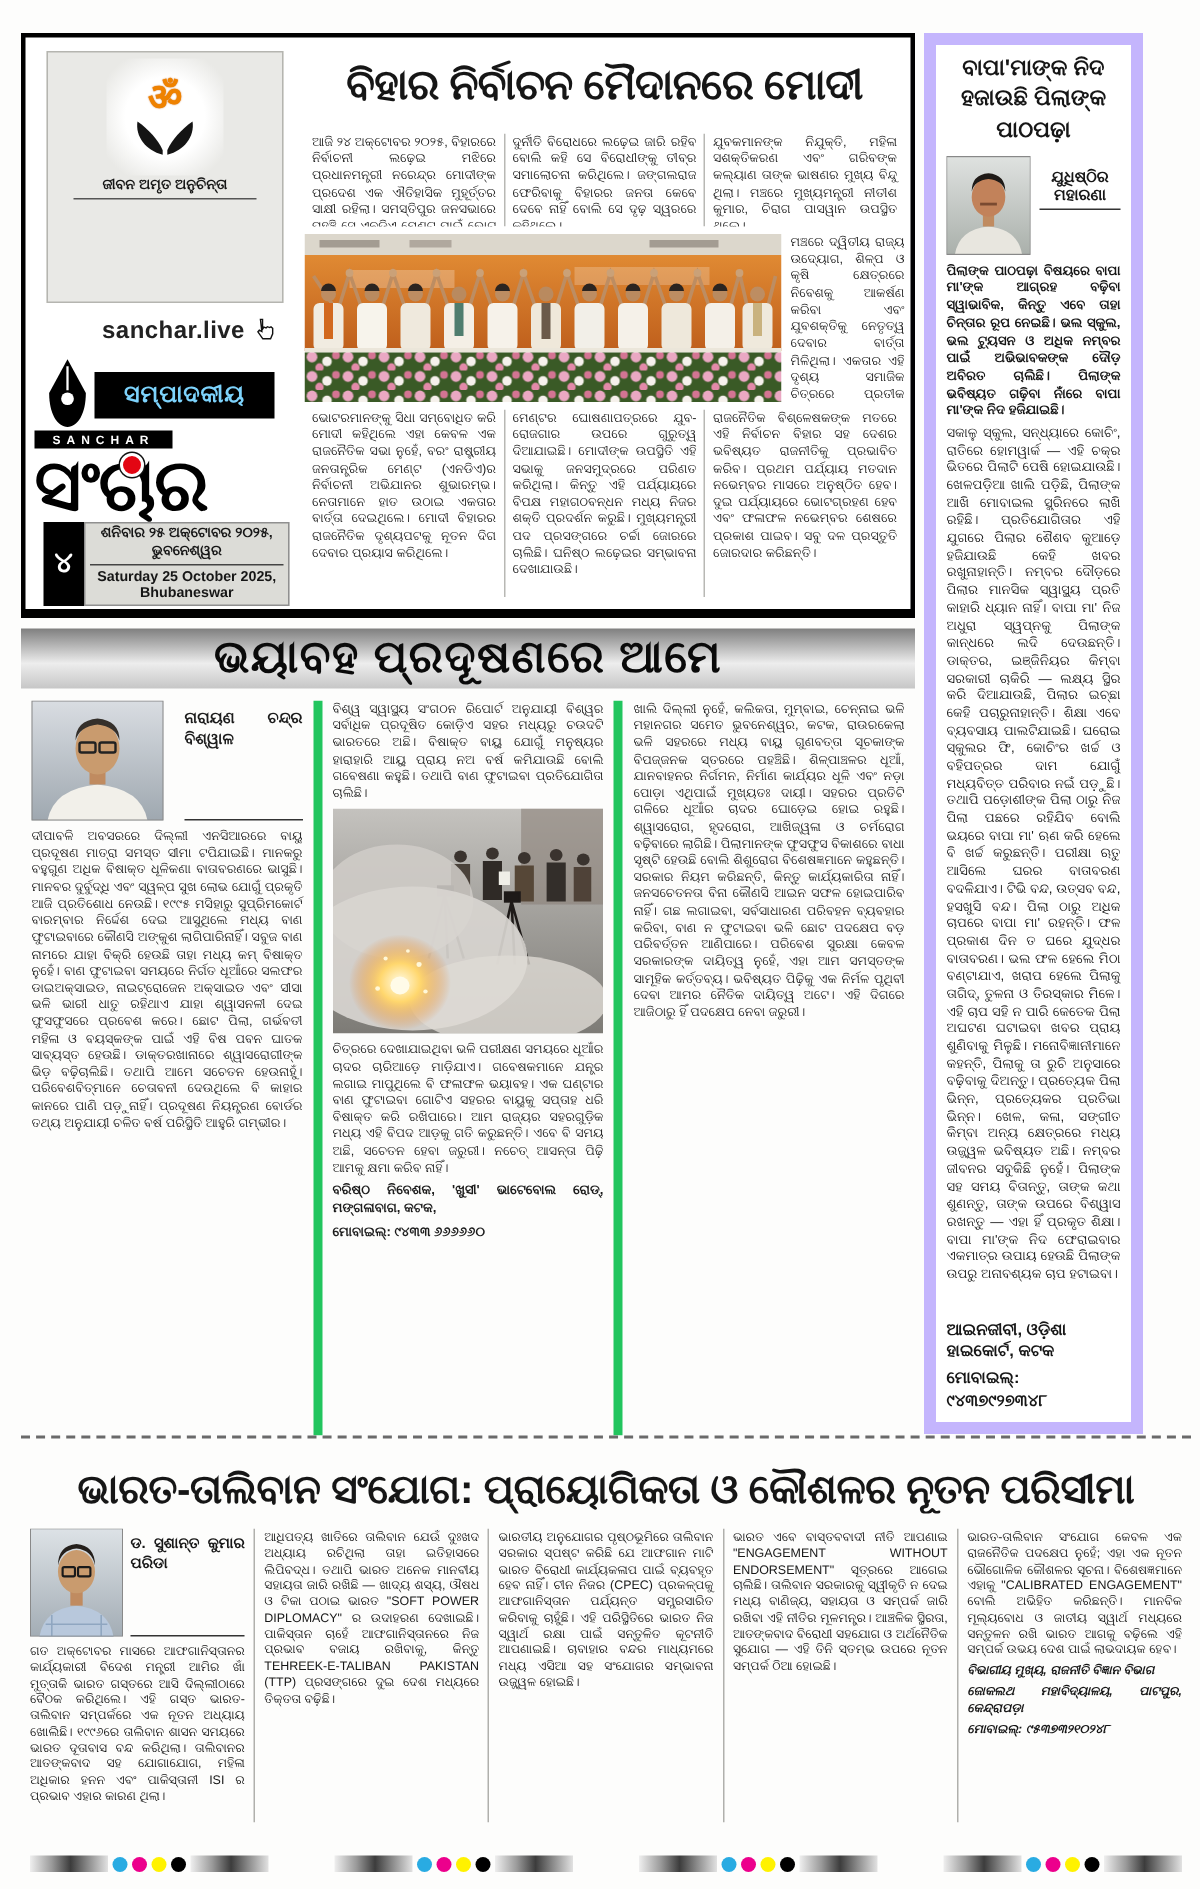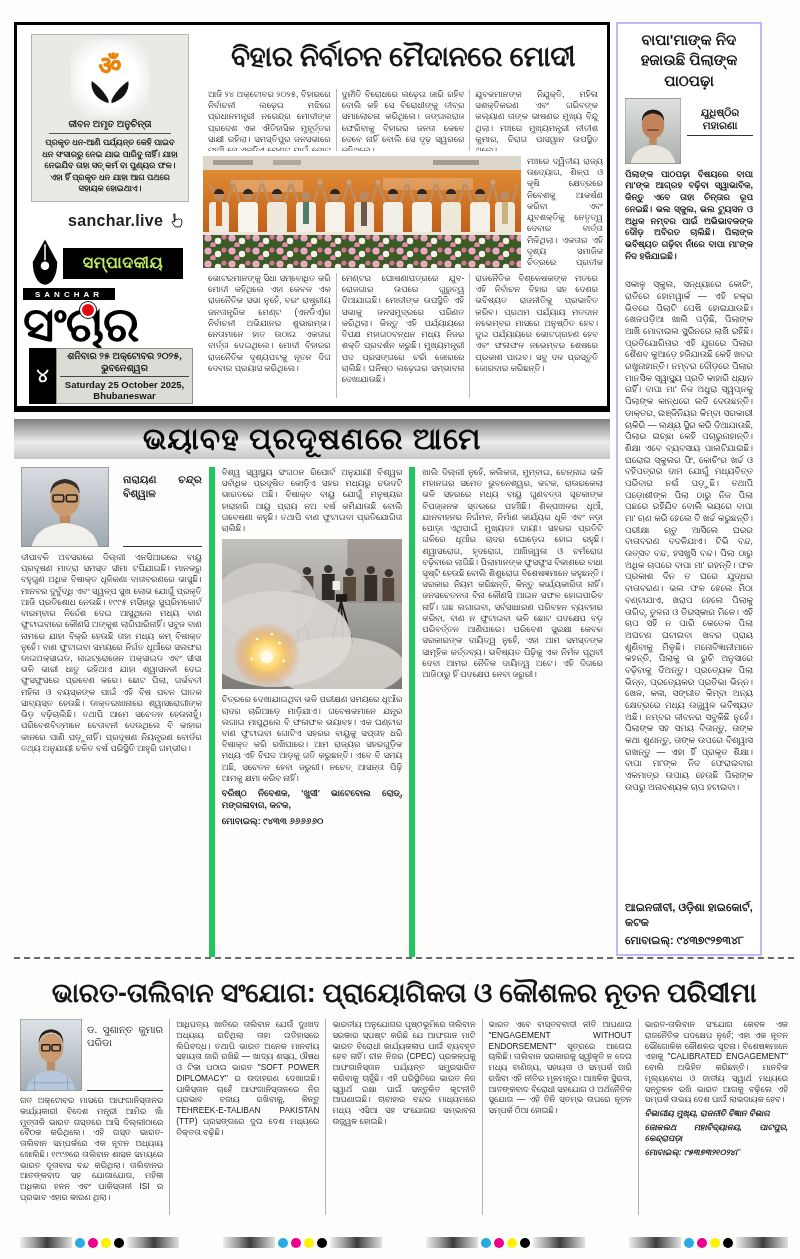--- a/index.html
+++ b/index.html
@@ -14,21 +14,21 @@
 
   
   #devotion-box{position:absolute;left:14px;top:9px;width:158px;height:168px;background:#e9e9e6;border:1px solid #b5b5b0;box-sizing:border-box;text-align:center;overflow:hidden}
   .om-wrap{margin:4px auto 0;width:78px;height:78px;background:radial-gradient(circle,#ffffff 48%,#e9e9e6 85%);display:flex;flex-direction:column;align-items:center;justify-content:center}
   .om-glyph{color:#ef8200;font-size:25px;font-weight:bold;line-height:1;text-shadow:0 0 1px #c95f00}
   .dev-title{font-size:9.5px;font-weight:bold;margin-top:1px}
   .dev-rule{width:78%;border-top:1px solid #555;margin:3px auto}
   .dev-quote{font-size:8.3px;font-weight:bold;line-height:1.4;padding:0 7px;text-align:center}
   #site-link{position:absolute;left:8px;top:187px;width:158px;text-align:right;font-size:16px;font-weight:bold;color:#222;letter-spacing:.3px}
   #editorial-banner{position:absolute;left:12px;top:213px;display:flex;align-items:center}
-  .ed-tab{width:120px;height:31px;background:#000;color:#bef264;display:flex;align-items:center;justify-content:center;font-size:16px;font-weight:bold;letter-spacing:.5px;margin-left:2px}
+  .ed-tab{width:120px;height:31px;background:#000;color:#7dd3fc;display:flex;align-items:center;justify-content:center;font-size:16px;font-weight:bold;letter-spacing:.5px;margin-left:2px}
   #brand-block{position:absolute;left:6px;top:258px;width:172px;}
   .brand-en{display:inline-block;background:#000;color:#fff;font-size:8px;font-weight:bold;letter-spacing:4px;padding:2px 12px 1px}
   .brand-od{font-size:48px;font-weight:900;line-height:1.02;letter-spacing:-1px;color:#000;position:relative;display:block}
   .brand-dot{position:absolute;top:1px;left:57px;width:12px;height:12px;border-radius:50%;background:#e30613;border:2px solid #fff;box-shadow:0 0 0 1px #111}
   #date-block{position:absolute;left:12px;top:323px;width:164px;height:56px;display:flex}
   .page-num-box{width:27px;background:#000;color:#fff;display:flex;align-items:center;justify-content:center;font-size:19px;font-weight:bold}
   .date-box{flex:1;background:#dddddAa;background:#dcdcd7;border:1px solid #909090;box-sizing:border-box;text-align:center;padding:2px 3px;display:flex;flex-direction:column;justify-content:center}
   .date-od{font-size:9.5px;font-weight:bold;line-height:1.25;border-bottom:1px solid #444;padding-bottom:2px}
   .date-en{font-size:9.5px;font-weight:bold;line-height:1.2;padding-top:2px}
 
@@ -37,27 +37,27 @@
   .lead-headline{height:60px;display:flex;align-items:center;justify-content:center;font-size:28px;font-weight:900;letter-spacing:-.5px;white-space:nowrap;overflow:hidden}
   .cols{display:flex;overflow:hidden}
   .col{flex:1;padding:0 5px;box-sizing:border-box}
   .col + .col{border-left:1px solid #b8b8b4}
   .lead-intro{height:62px;margin-top:2px}
   .lead-photo-row{display:flex;margin-top:5px;height:112px}
   .lead-side{flex:1;padding-left:6px;overflow:hidden}
   .lead-body{height:125px;margin-top:5px}
 
   
-  #right-box{left:616px;top:22px;width:146px;height:934px;border:2px solid #c4b5fd;box-sizing:border-box;background:#fff}
+  #right-box{left:616px;top:22px;width:146px;height:934px;border:8px solid #c4b5fd;box-sizing:border-box;background:#fff}
   .r-inner{height:100%;box-sizing:border-box;padding:6px 7px;display:flex;flex-direction:column}
   .r-headline{font-size:15px;font-weight:900;text-align:center;line-height:1.35}
   .r-author-row{display:flex;gap:6px;margin-top:7px;align-items:flex-start}
   .r-author-name{flex:1;font-size:10.5px;font-weight:800;border-bottom:1.5px solid #333;padding-bottom:3px;margin-top:8px;text-align:center}
   .r-lead{font-size:8.8px;line-height:1.33;text-align:justify;margin-top:5px}
-  .r-body{font-size:8.8px;line-height:1.33;text-align:justify;margin-top:17px;flex:1;overflow:hidden}
+  .r-body{font-size:8.8px;line-height:1.33;text-align:justify;margin-top:3px;flex:1;overflow:hidden}
   .r-sign{font-size:11px;font-weight:700;margin-top:3px;line-height:1.35}
 
   
   #editorial-sec{left:14px;top:419px;width:596px}
   .ed-banner{height:40px;background:linear-gradient(180deg,#7f7f7f,#ededed 58%,#c6c6c6);display:flex;align-items:center;justify-content:center;font-size:30px;font-weight:900;letter-spacing:1px;color:#0a0a0a}
   .ed-cols{display:flex;margin-top:8px;height:490px;overflow:hidden}
   .ed-col{flex:1;padding:0 7px;box-sizing:border-box}
   .ed-col + .ed-col{border-left:6px solid #22c55e}
   .ed-author-row{display:flex;gap:14px;margin-bottom:5px}
   .ed-author-name{flex:1;font-size:10.5px;font-weight:800;border-bottom:1.5px solid #333;padding-bottom:3px;margin-top:6px}
@@ -66,21 +66,21 @@
 
   #dash-sep{left:14px;top:957px;width:780px;border-top:2px dashed #6a6a6a}
 
   
   #taliban-sec{left:14px;top:966px;width:780px}
   .t-headline{margin-top:12px;font-size:27px;font-weight:900;text-align:center;white-space:nowrap;overflow:hidden;letter-spacing:-.3px}
   .t-cols{display:flex;margin-top:10px;height:196px;overflow:hidden}
   .t-col{flex:1;padding:0 6px;box-sizing:border-box;font-size:8.3px;line-height:1.3;text-align:justify}
   .t-col + .t-col{border-left:1px solid #b0b0ac}
   .t-author-row{display:flex;gap:5px;margin-bottom:4px}
-  .t-author-name{flex:1;font-size:10px;font-weight:400;border-bottom:1.5px solid #333;padding-bottom:2px;margin-top:4px}
+  .t-author-name{flex:1;font-size:10px;font-weight:700;border-bottom:1.5px solid #333;padding-bottom:2px;margin-top:4px}
   .t-sign{font-weight:800;font-style:italic;margin-top:3px}
 
   
   #calib{left:14px;top:1237px;width:780px;display:flex;justify-content:space-between;padding:0 6px;box-sizing:border-box}
   .calib-group{display:flex;align-items:center;gap:3px}
   .cbar{width:52px;height:11px;background:linear-gradient(90deg,#efefef,#9a9a9a 28%,#3c3c3c 52%,#8a8a8a 74%,#e2e2e2)}
   .cdot{width:10px;height:10px;border-radius:50%}
   .c-c{background:#29abe2}.c-m{background:#ec008c}.c-y{background:#fff200}.c-k{background:#000}
 </style>
 </head>
@@ -91,21 +91,20 @@
   <div id="devotion-box">
     <div class="om-wrap">
       <span class="om-glyph">ॐ</span>
       <svg width="46" height="26" viewBox="0 0 60 34">
         <path d="M28,33 C13,29 4,17 6,4 C16,11 24,20 28,29 Z" fill="#141414"></path>
         <path d="M32,33 C47,29 56,17 54,4 C44,11 36,20 32,29 Z" fill="#141414"></path>
       </svg>
     </div>
     <div class="dev-title">ଜୀବନ ଅମୃତ ଅନୁଚିନ୍ତା</div>
     <div class="dev-rule"></div>
-    <div class="dev-quote">ପ୍ରକୃତ ଧନ-ଆଣି ପର୍ଯ୍ୟନ୍ତ କେହି ପାଇବ ଧନ ସଂସାରରୁ ନେଇ ଯାଇ ପାରିବୁ ନାହିଁ। ଯାହା ନେଇଯିବ ତାହା ସତ୍ କର୍ମ ବା ପୁଣ୍ୟର ଫଳ। ଏହା ହିଁ ପ୍ରକୃତ ଧନ ଯାହା ଆଗ ପଥରେ ସହାୟକ ହୋଇଥାଏ।</div>
   </div>
 
   <div id="site-link">
     <span>sanchar.live</span>
     <svg width="15" height="15" viewBox="0 0 16 16" style="vertical-align:-2px">
       <path d="M6,1 l1.5,0 0,7 1,-1.5 1.5,.5 1,-.8 1.5,.6 1,-.5 1.2,1 0,4 -1.5,3.5 -5.5,0 -3.5,-5 1,-1.2 1.8,1 Z" fill="#fff" stroke="#111" stroke-width="1"></path>
     </svg>
   </div>
 
   <div id="editorial-banner">

